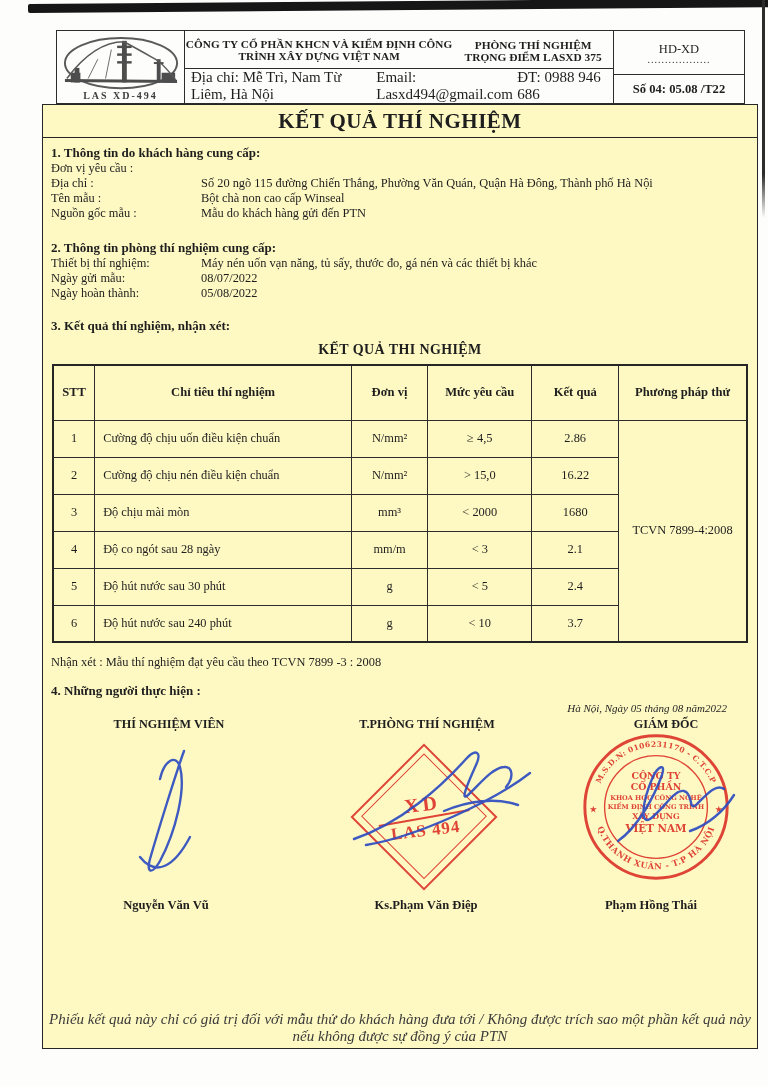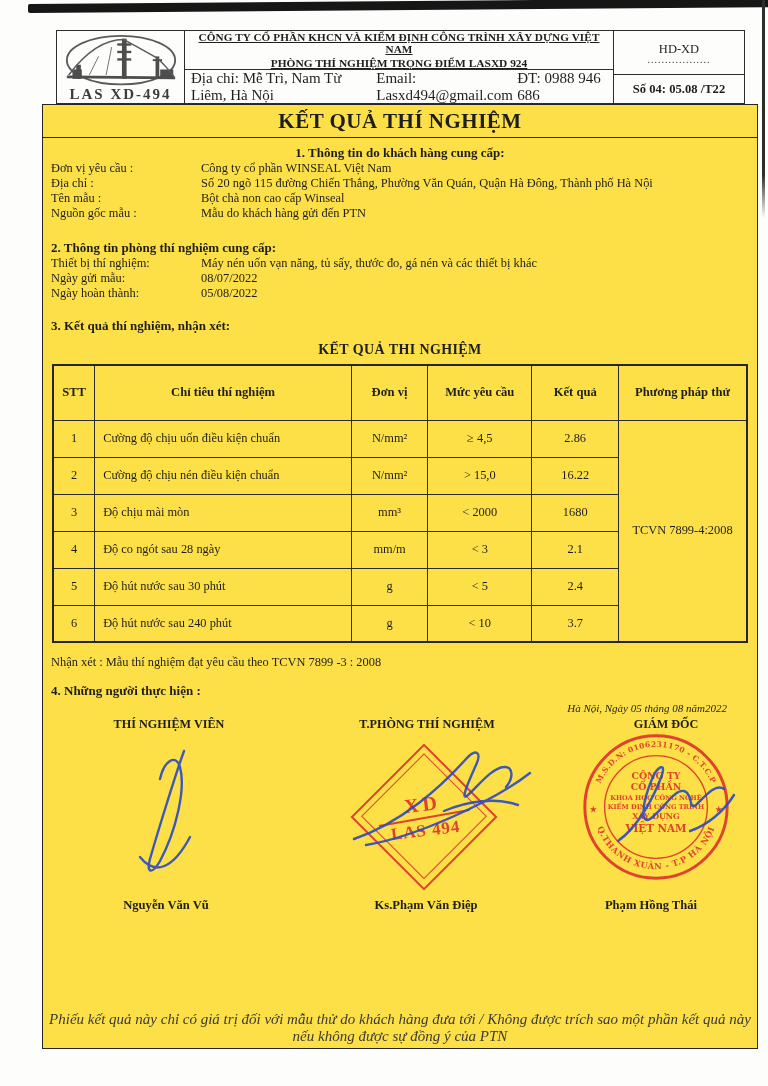--- a/index.html
+++ b/index.html
@@ -7,38 +7,38 @@
   body { font-family:"Liberation Serif","DejaVu Serif",serif; color:#1e1e1e; }
   .canvas { position:relative; width:768px; height:1086px; background:#fdfdfc; overflow:hidden; margin:0 auto; }
 
   
   .scan-bar-top { position:absolute; left:28px; top:1px; width:760px; height:9px; background:#161616; transform:rotate(-0.45deg); border-radius:2px; }
   .scan-bar-right { position:absolute; right:3px; top:0; width:3px; height:218px; background:linear-gradient(#2c2c2c 80%, rgba(44,44,44,0)); }
 
   
   .header-box { position:absolute; left:56px; top:30px; width:689px; height:74px; border:1.7px solid #2c2c2c; display:flex; background:#fdfdfc; }
   .logo-cell { width:128px; border-right:1.5px solid #2c2c2c; display:flex; flex-direction:column; align-items:center; justify-content:center; padding-top:3px; }
-  .logo-text { font-size:15px; font-weight:bold; letter-spacing:2px; color:#3c3c3c; margin-top:-4px; }
+  .logo-text { font-size:10px; font-weight:bold; letter-spacing:2px; color:#3c3c3c; margin-top:-4px; }
   .mid-cell { flex:1; display:flex; flex-direction:column; }
-  .company-names { height:44px; border-bottom:1.5px solid #2c2c2c; display:flex; flex-direction:column; align-items:center; justify-content:flex-start; text-align:center;text-decoration:underline; }
+  .company-names { height:44px; border-bottom:1.5px solid #2c2c2c; display:flex; flex-direction:row; align-items:center; justify-content:flex-start; text-align:center; }
   .company-line1 { font-size:11.2px; font-weight:bold; letter-spacing:0.1px; }
   .company-line2 { font-size:11.4px; font-weight:bold; margin-top:2px; }
   .contact-row { flex:1; display:flex; align-items:center; justify-content:space-between; font-size:15px; padding:0 10px 0 6px; }
   .right-cell { width:131px; border-left:1.5px solid #2c2c2c; display:flex; flex-direction:column; }
   .doc-code { height:44px; border-bottom:1.5px solid #2c2c2c; display:flex; flex-direction:column; align-items:center; justify-content:center; font-size:12.5px; }
   .doc-dots { font-size:10px; letter-spacing:1px; color:#2c2c2c; line-height:6px; }
   .doc-number { flex:1; display:flex; align-items:center; justify-content:center; font-size:12.6px; font-weight:bold; }
 
   
-  .doc-box { position:absolute; left:42px; top:104px; width:716px; height:945px; border:1.7px solid #262626; background:#fde047; }
+  .doc-box { position:absolute; left:42px; top:104px; width:716px; height:945px; border:1.7px solid #262626; background:#fef9c3; }
   .title-row { height:33px; border-bottom:1.7px solid #262626; display:flex; align-items:center; justify-content:center; font-size:21px; font-weight:bold; letter-spacing:0.5px; }
   .content { position:relative; height:910px; padding:0 8px; }
 
   .sec-h { font-weight:bold; font-size:13px; }
-  .sec1-h { padding-top:7px;text-align:center; }
+  .sec1-h { padding-top:7px; }
   .frow { display:flex; font-size:12.4px; }
   .flabel { width:150px; flex:none; }
   .fvalue { flex:1; }
 
   .sec2-h { margin-top:19px; }
   .sec3-h { margin-top:17px; }
   .table-title { margin-top:8px; text-align:center; font-weight:bold; font-size:14px; letter-spacing:0.4px; }
 
   table.rtable { width:calc(100% - 2px); margin:6px auto 0 auto; border-collapse:collapse; border:2px solid #262626; }
   .rtable th, .rtable td { border:1.4px solid #2c2c2c; text-align:center; font-size:12.4px; padding:0 4px; }
@@ -105,21 +105,21 @@
         <path d="M6 44 C30 12 52 6 65 6" stroke="#5a5a5a" stroke-width="1.6" fill="none"></path>
         <path d="M65 6 C84 16 97 24 101 26" stroke="#5a5a5a" stroke-width="1.6" fill="none"></path>
         <path d="M101 26 C110 34 116 42 119 46" stroke="#5a5a5a" stroke-width="1.4" fill="none"></path>
         <path d="M28 44 L38 24 M46 44 L52 14" stroke="#6a6a6a" stroke-width="1" fill="none"></path>
       </svg>
       <div class="logo-text">LAS XD-494</div>
     </div>
     <div class="mid-cell">
       <div class="company-names">
         <div class="company-line1">CÔNG TY CỔ PHẦN KHCN VÀ KIỂM ĐỊNH CÔNG TRÌNH XÂY DỰNG VIỆT NAM</div>
-        <div class="company-line2">PHÒNG THÍ NGHIỆM TRỌNG ĐIỂM LASXD 924</div>
+        <div class="company-line2">PHÒNG THÍ NGHIỆM TRỌNG ĐIỂM LASXD 375</div>
       </div>
       <div class="contact-row">
         <span>Địa chỉ: Mễ Trì, Nam Từ Liêm, Hà Nội</span>
         <span>Email: Lasxd494@gmail.com</span>
         <span>ĐT: 0988 946 686</span>
       </div>
     </div>
     <div class="right-cell">
       <div class="doc-code">
         <span>HD-XD</span>
@@ -129,21 +129,20 @@
     </div>
   </div>
 
   <div class="doc-box">
     <div class="title-row">KẾT QUẢ THÍ NGHIỆM</div>
     <div class="content">
 
       <div class="sec-h sec1-h">1. Thông tin do khách hàng cung cấp:</div>
       <div class="frow">
         <div class="flabel">Đơn vị yêu cầu :</div>
-        <div class="fvalue">Công ty cổ phần WINSEAL Việt Nam</div>
       </div>
       <div class="frow">
         <div class="flabel">Địa chỉ :</div>
         <div class="fvalue">Số 20 ngõ 115 đường Chiến Thắng, Phường Văn Quán, Quận Hà Đông, Thành phố Hà Nội</div>
       </div>
       <div class="frow">
         <div class="flabel">Tên mẫu :</div>
         <div class="fvalue">Bột chà non cao cấp Winseal</div>
       </div>
       <div class="frow">

